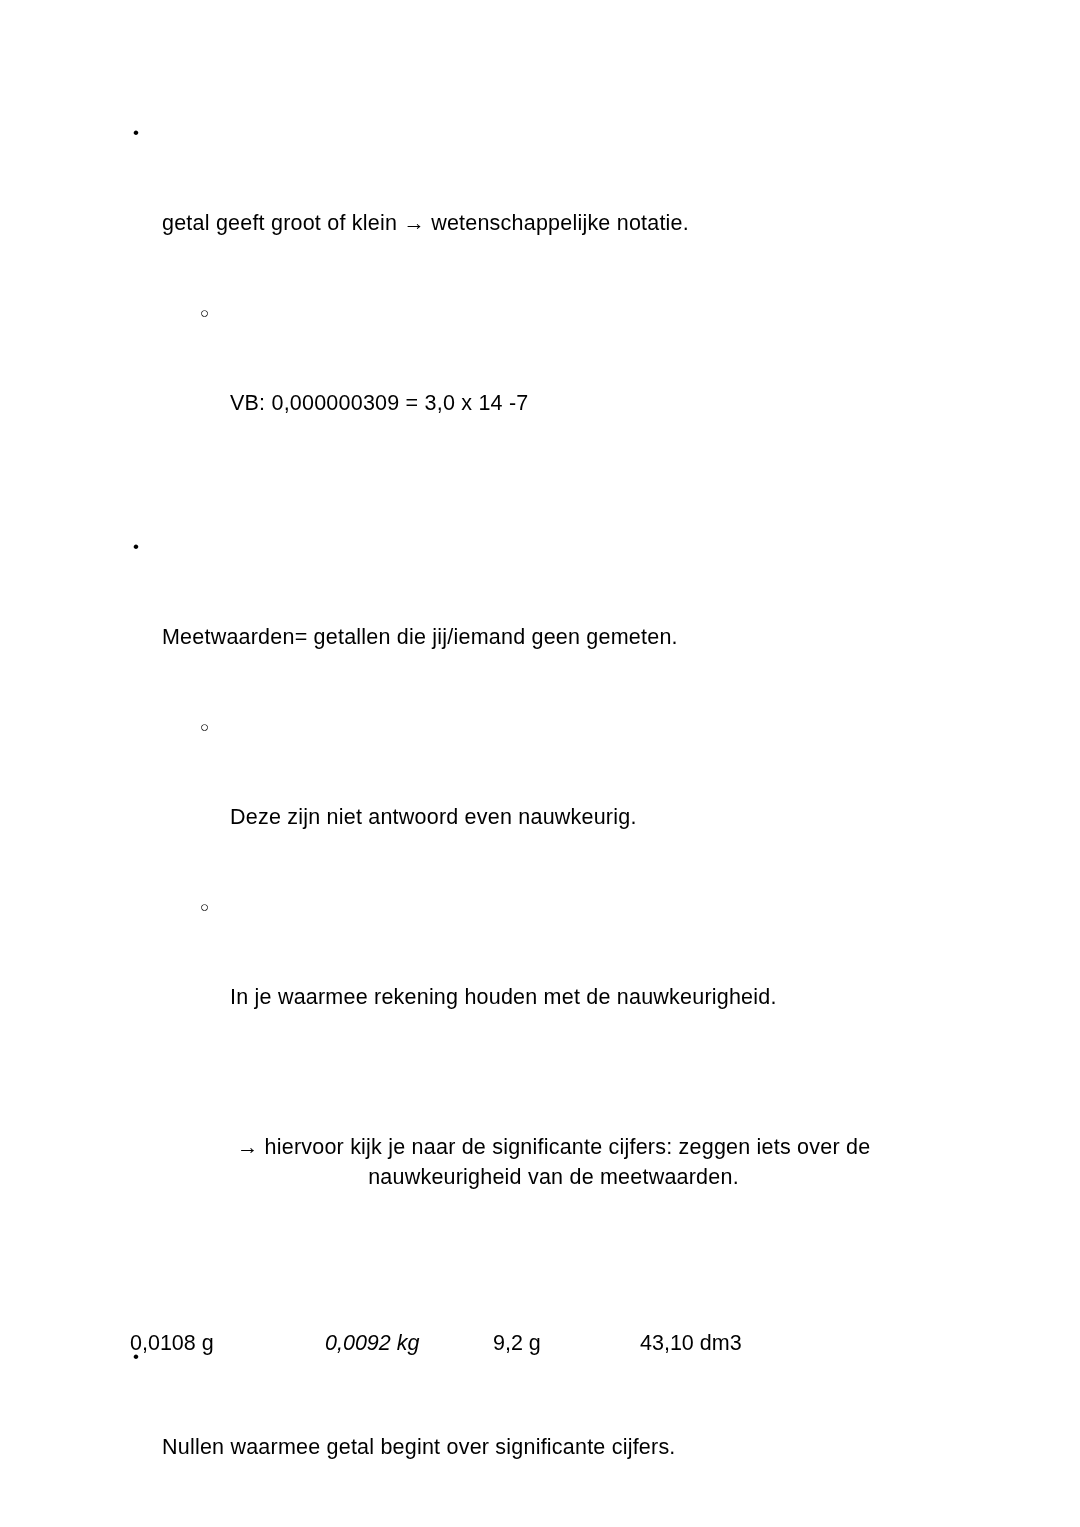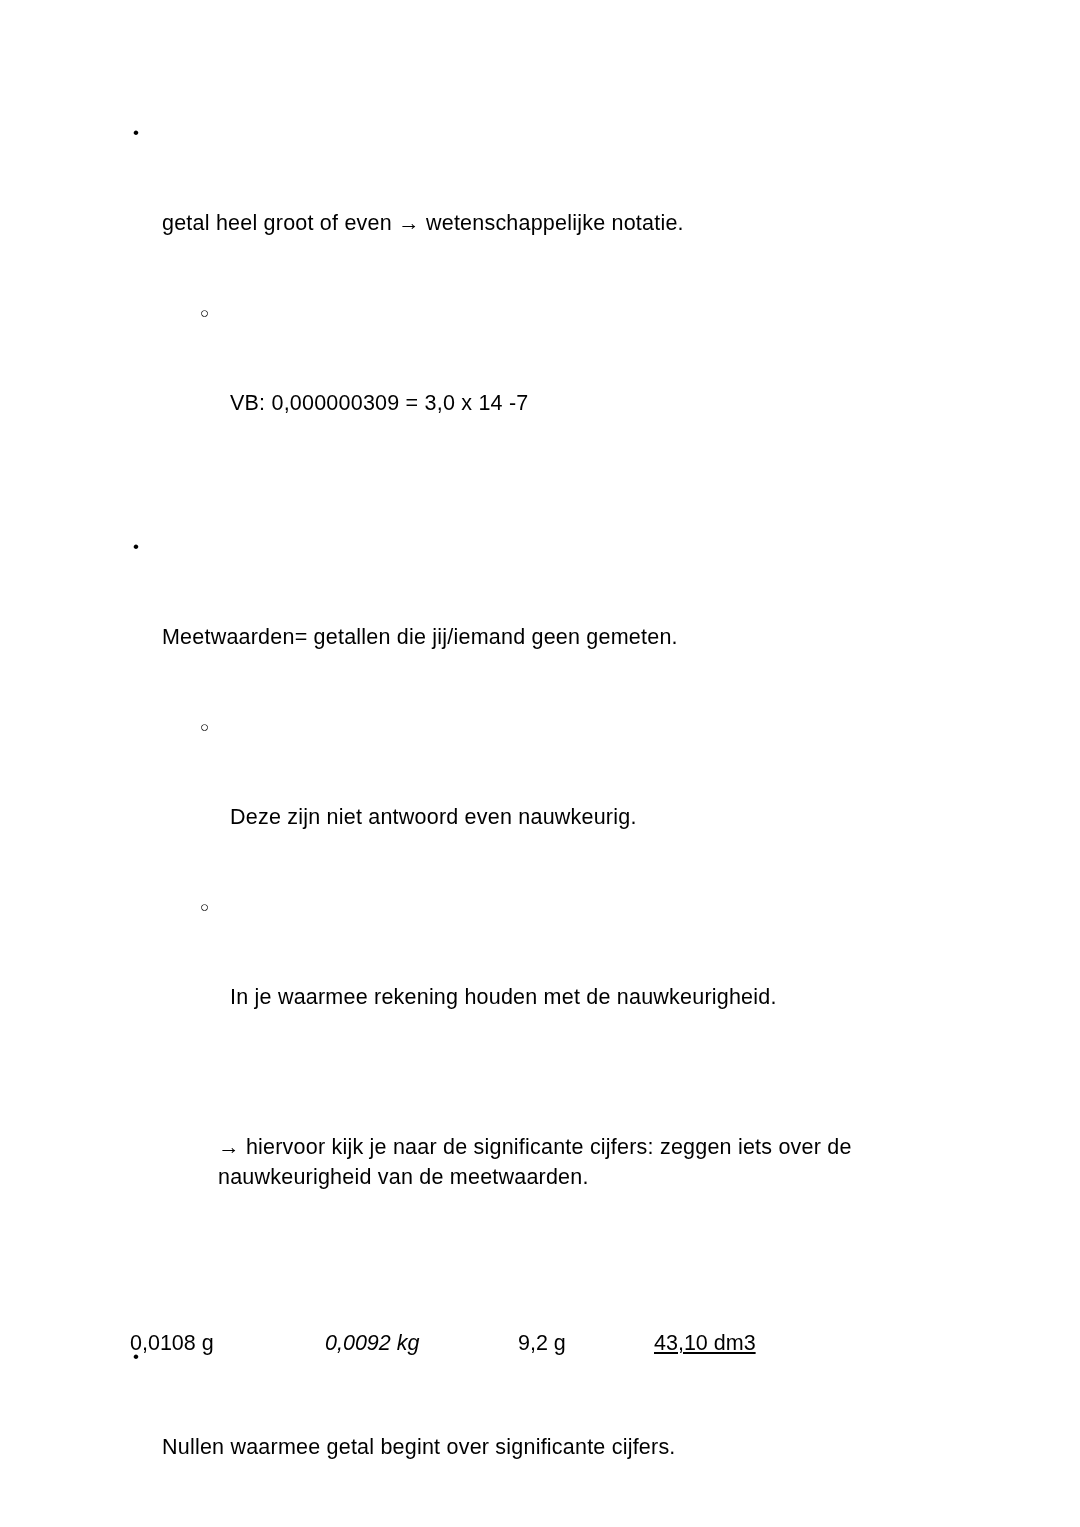--- a/index.html
+++ b/index.html
@@ -67,22 +67,23 @@
   .lvl2 > .marker {
     position: absolute;
     left: 0px;
     top: 0;
     font-size: 15px;
     line-height: 30px;
   }
 
   
   .cont {
-    margin-left: 88px;
+    margin-left: 57px;
     padding-left: 0;
+    text-align: center;
   }
 
   .marker {
     display: inline-block;
     user-select: none;
   }
 
   .txt {
     display: block;
   }
@@ -99,33 +100,33 @@
     line-height: 30px;
   }
   .values-row .val {
     position: absolute;
     top: 0;
     white-space: nowrap;
     margin-top: 46px;
   }
   .val-0 { left: 0px; }
   .val-1 { left: 195px; font-style: italic; }
-  .val-2 { left: 388px; }
-  .val-3 { left: 524px; text-decoration: underline; }
+  .val-2 { left: 363px; }
+  .val-3 { left: 510px; }
 </style>
 </head>
 <body>
 
 <div class="page">
   <div class="content">
 
     <div class="block">
       <div class="li lvl1">
         <span class="marker">•</span>
-        <span class="txt">getal heel groot of even → wetenschappelijke notatie.</span>
+        <span class="txt">getal geeft groot of klein → wetenschappelijke notatie.</span>
       </div>
       <div class="li lvl2">
         <span class="marker">○</span>
         <span class="txt">VB: 0,000000309 = 3,0 x 14 -7</span>
       </div>
     </div>
 
     <div class="gap-md"></div>
 
     <div class="block">

